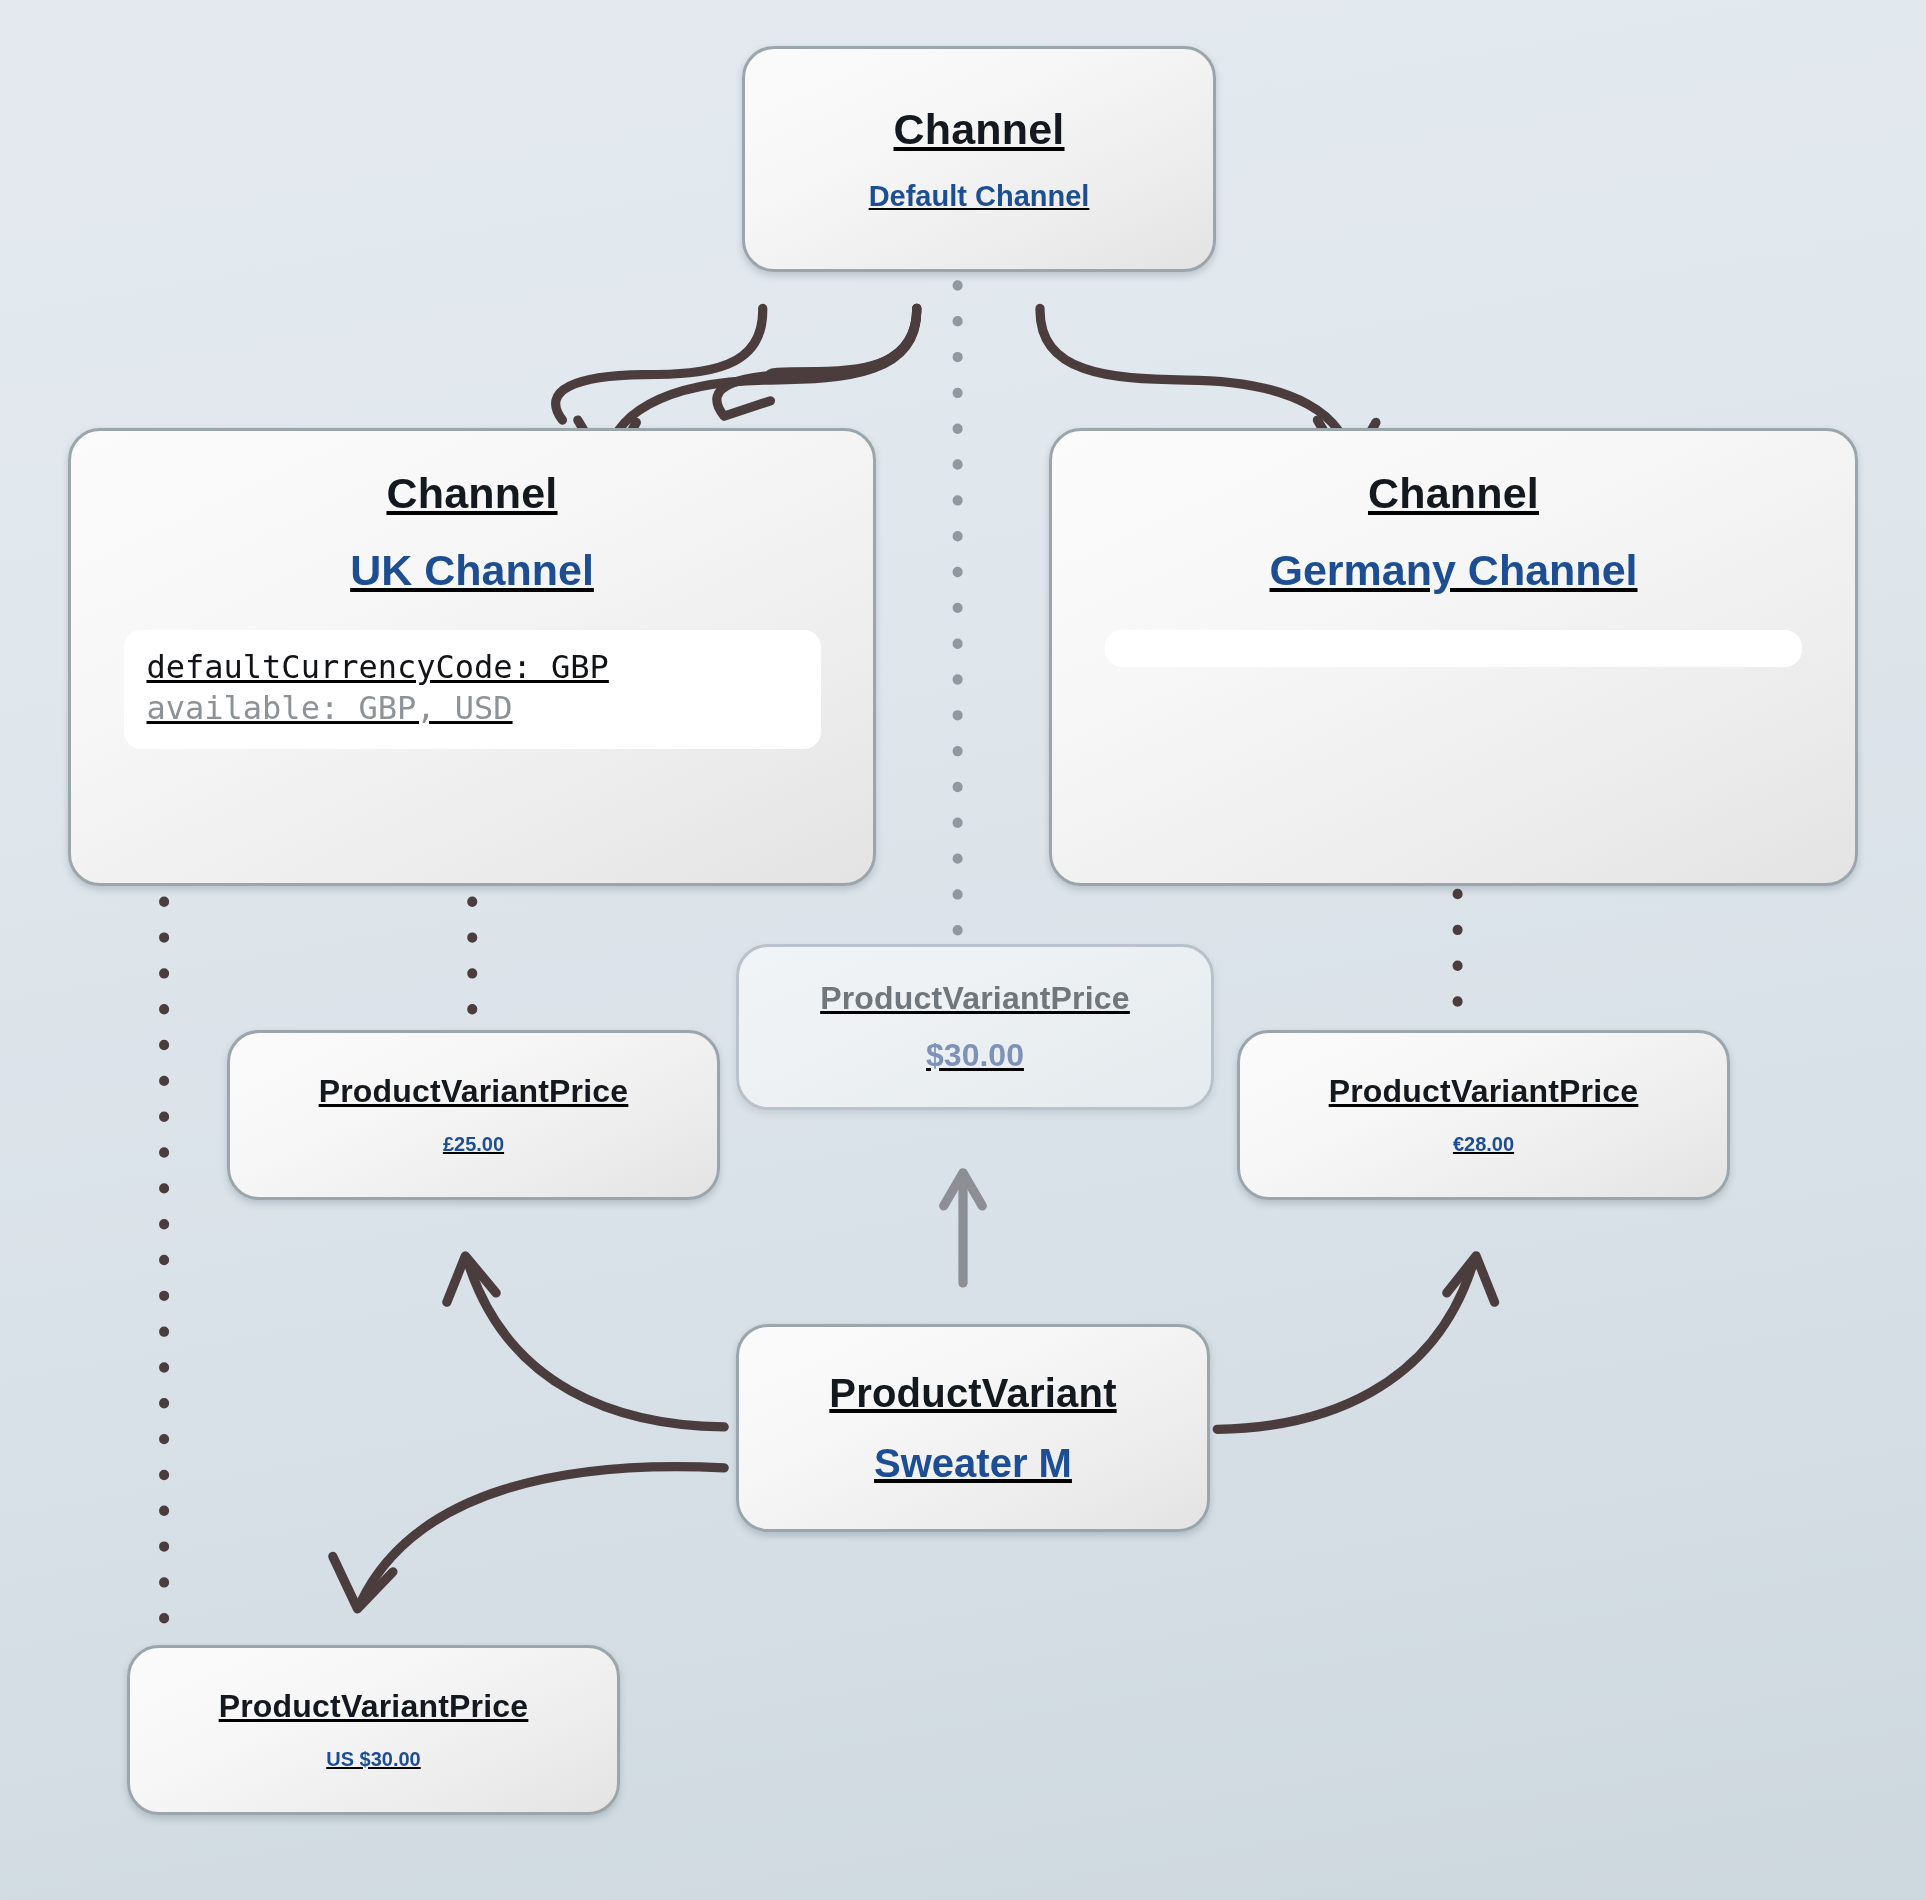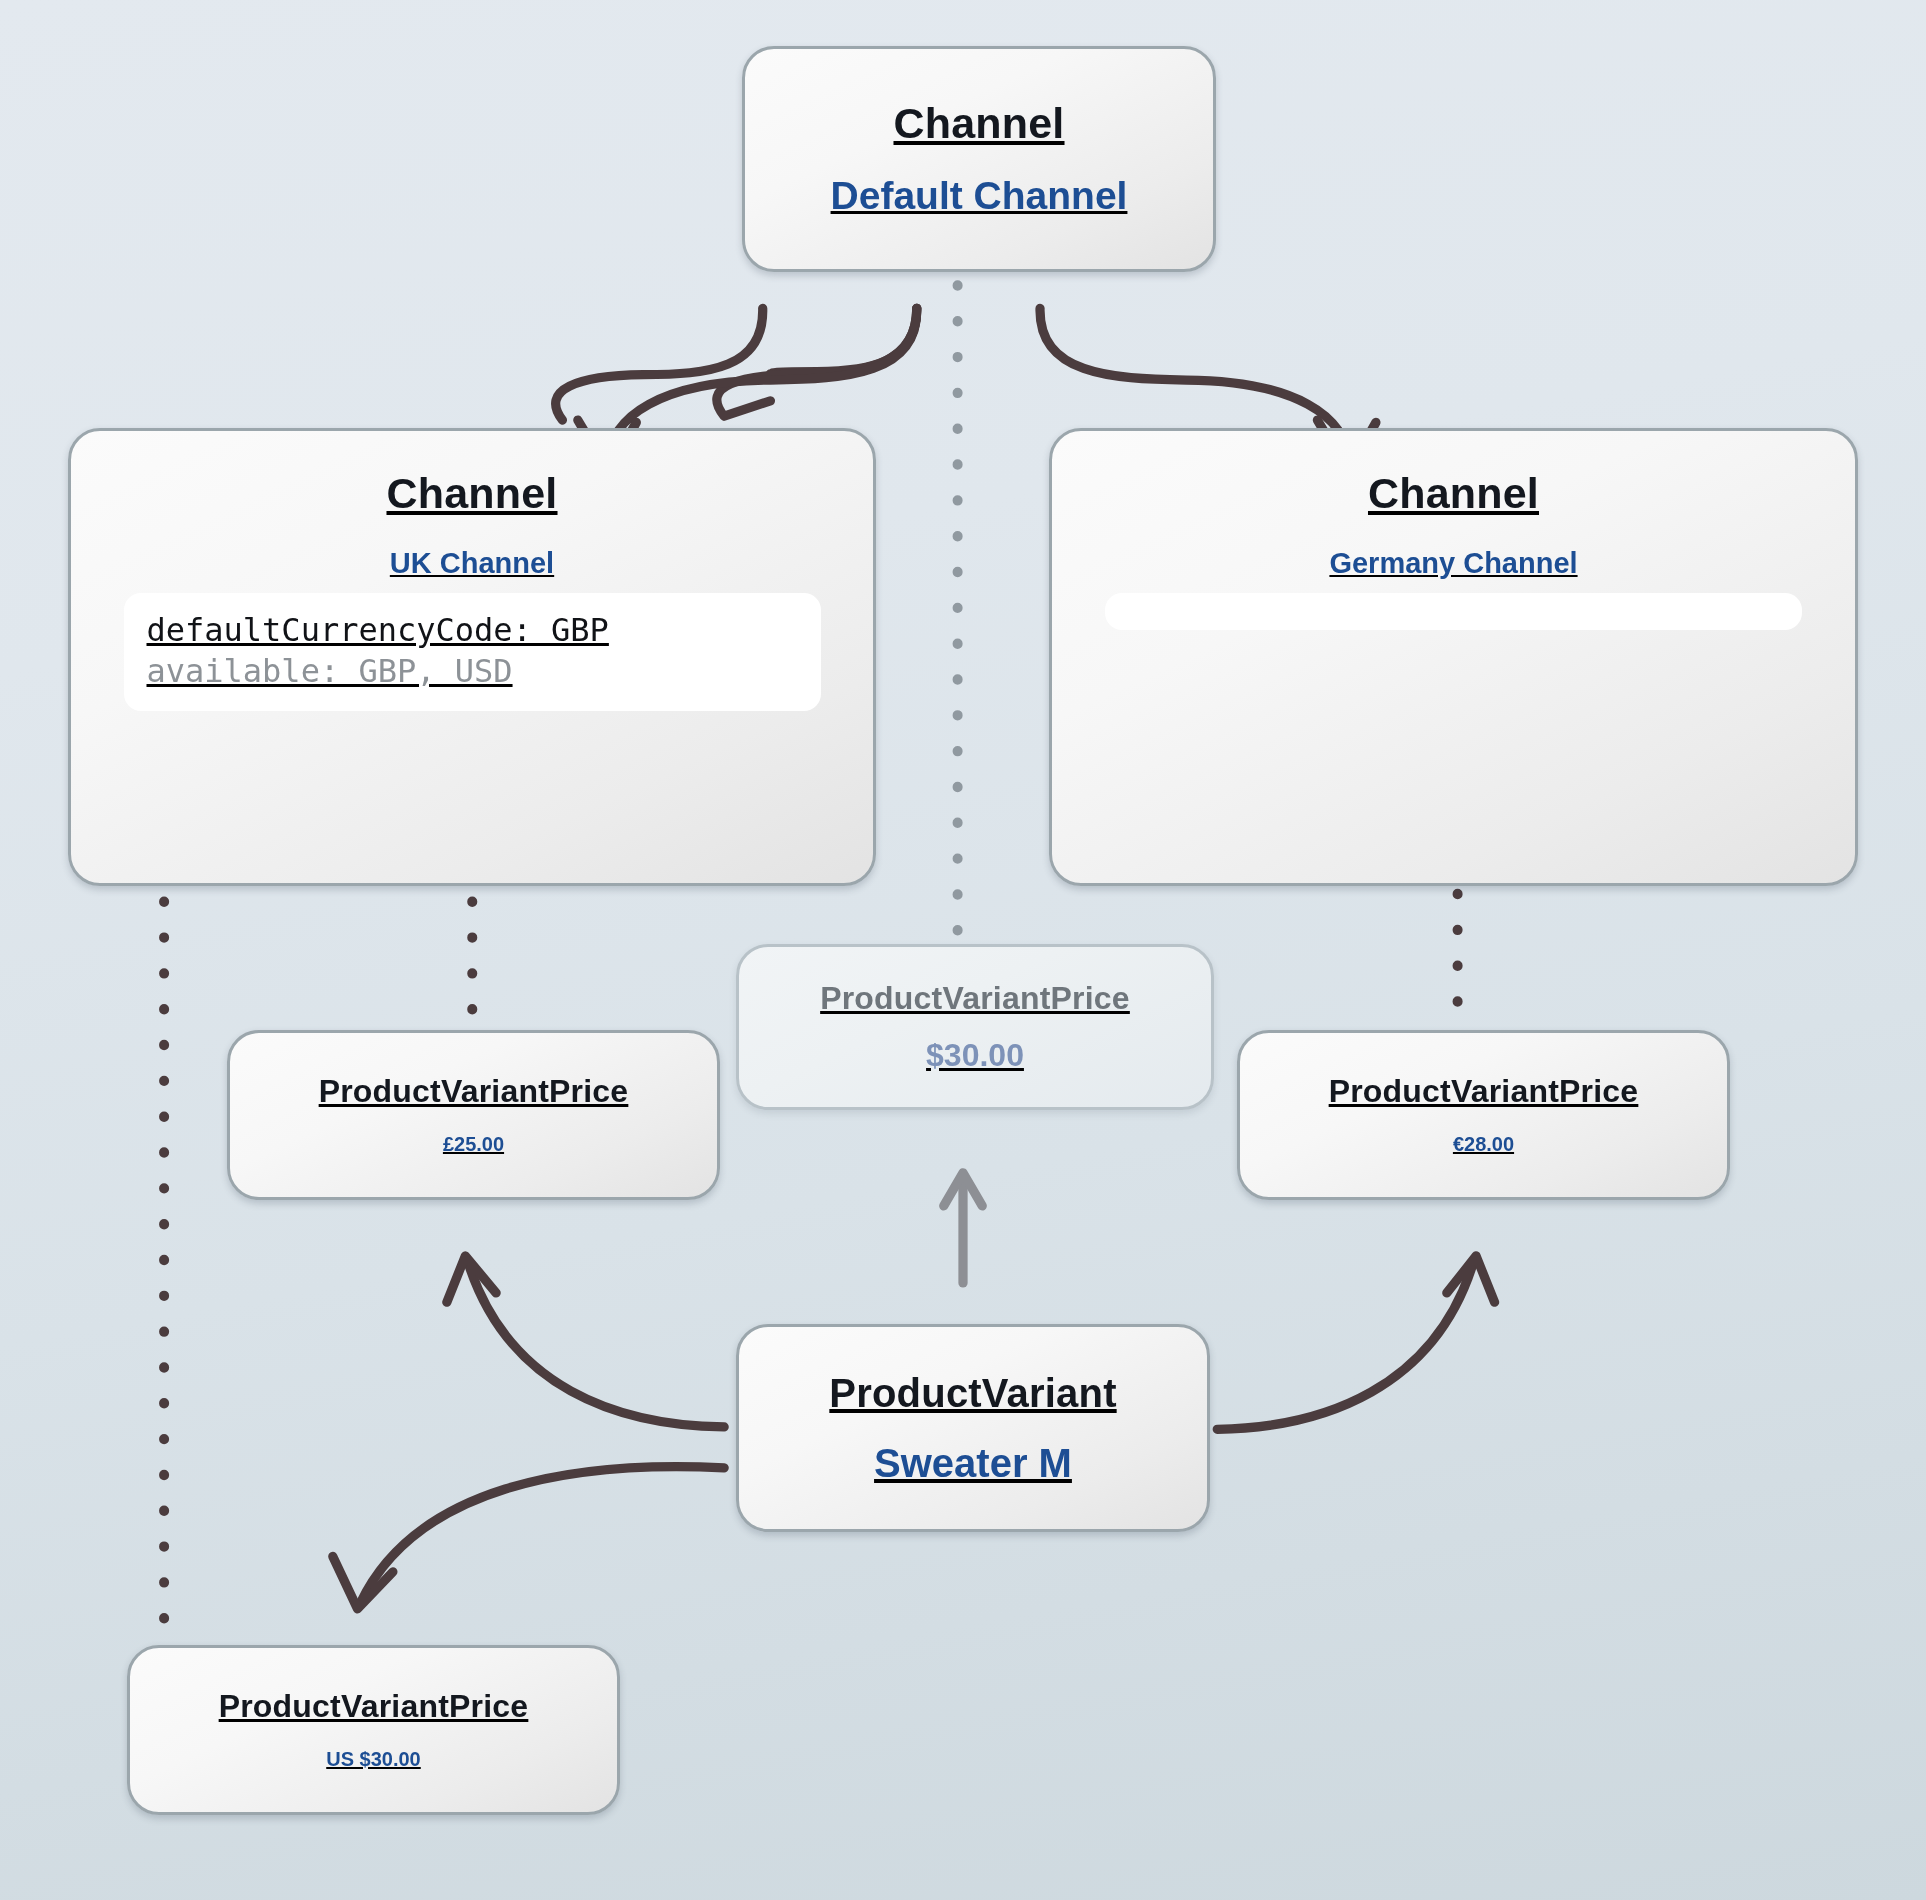--- a/index.html
+++ b/index.html
@@ -66,34 +66,34 @@
     box-shadow: 0 3.1px 7px rgba(60, 75, 90, 0.13);
   }
   .node.ghost .type { color: #6f767c; }
   .node.ghost .name { color: #7d92b8; }
 
   
   #node-default-channel {
     left: 742px;  top: 46px;  width: 474px;  height: 226px;
   }
   #node-default-channel .type { font-size: 43px; margin-bottom: 29px; }
-  #node-default-channel .name { font-size: 39px; }
+  #node-default-channel .name { font-size: 29px; }
 
   #node-uk-channel {
     left: 68px; top: 428px; width: 808px; height: 458px;
     justify-content: flex-start;
     padding-top: 40px;
   }
   #node-germany-channel {
     left: 1049px; top: 428px; width: 809px; height: 458px;
     justify-content: flex-start;
     padding-top: 40px;
   }
   .channel-big .type { font-size: 43px; margin-bottom: 32px; }
-  .channel-big .name { font-size: 29px; margin-bottom: 14px; }
+  .channel-big .name { font-size: 43px; margin-bottom: 37px; }
 
   .props {
     background: #ffffff;
     border-radius: 17px;
     padding: 17px 18px 20px 23px;
     text-align: left;
     font-family: "DejaVu Sans Mono", "Liberation Mono", monospace;
     box-sizing: border-box;
   }
   #node-uk-channel .props { width: 697px; }

